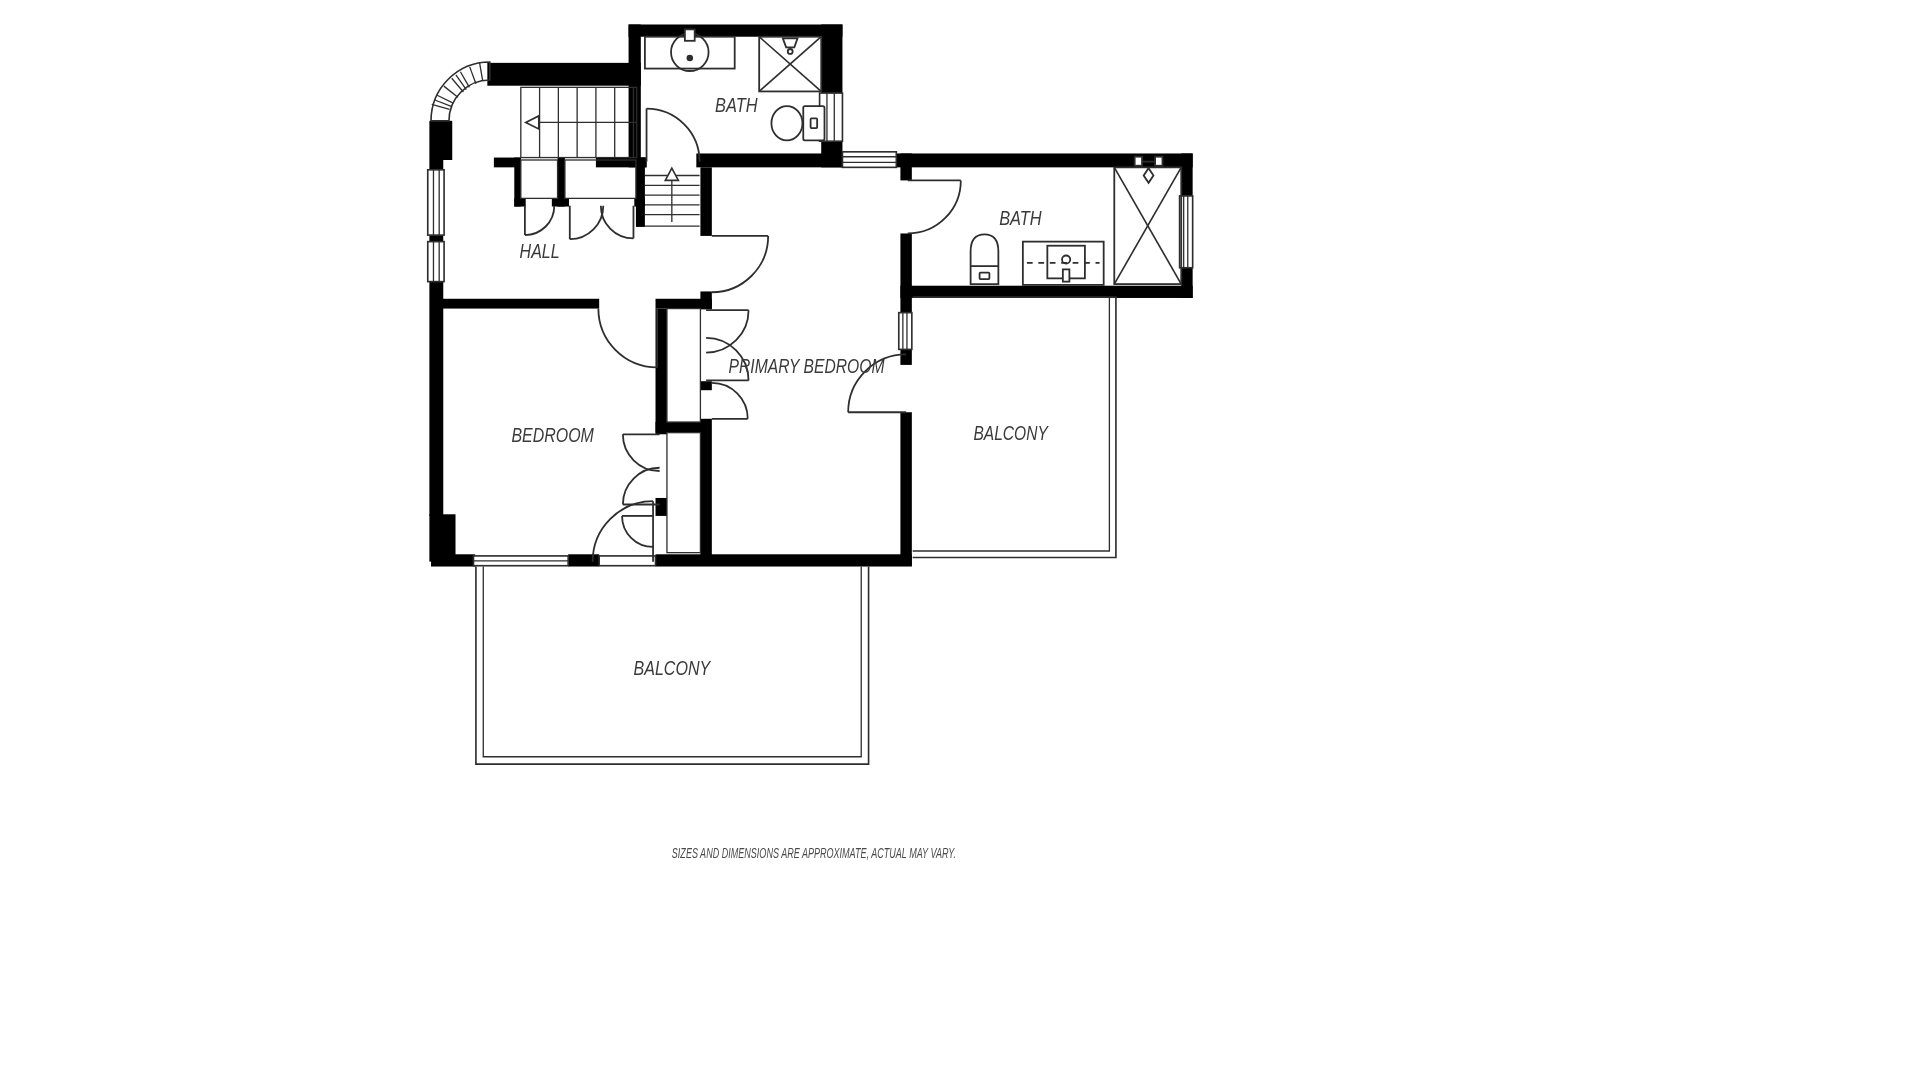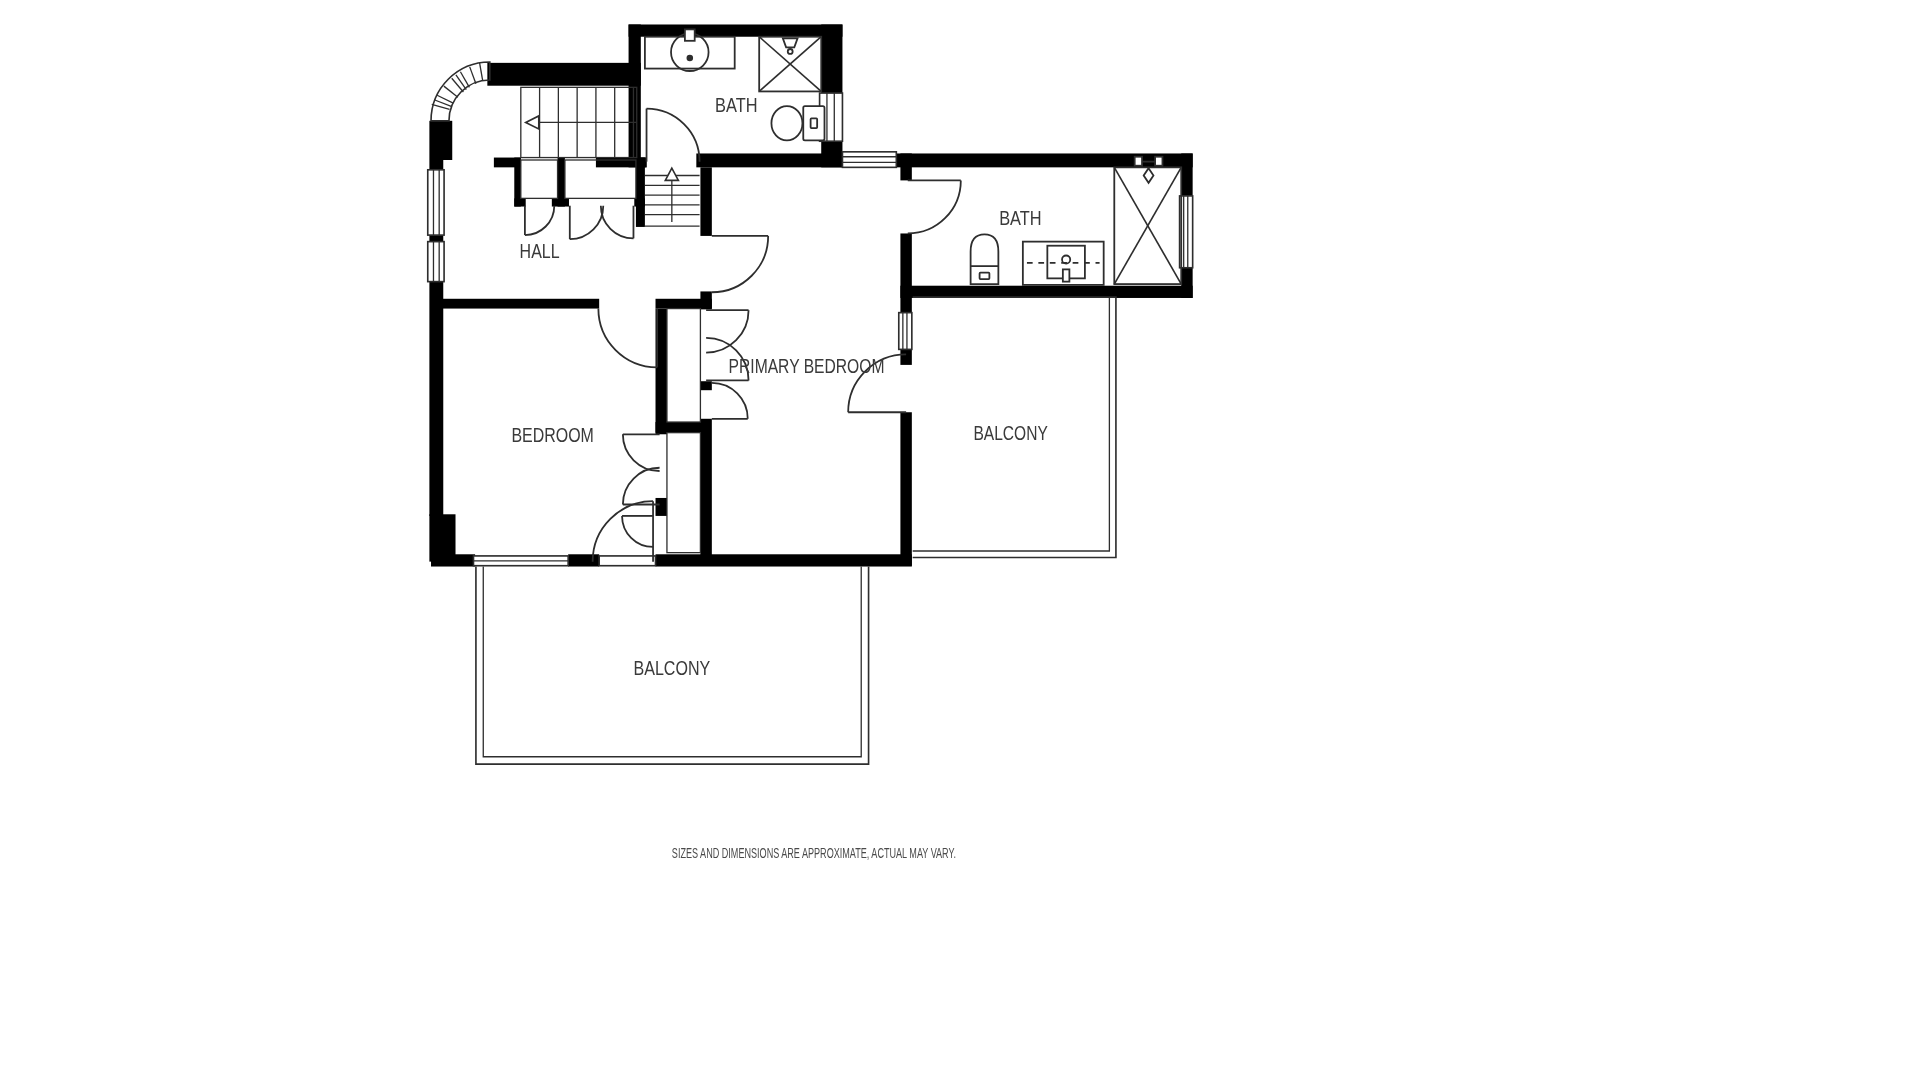--- a/index.html
+++ b/index.html
@@ -2,20 +2,21 @@
 <html><head>
 <meta charset="utf-8">
 <style>
   html,body{margin:0;padding:0;background:#ffffff;}
   .stage{
     position:relative;
     width:1920px;height:1080px;
     background:#ffffff;
     overflow:hidden;
     font-family:"Liberation Sans", sans-serif;
+    font-style:italic;
   }
   svg{position:absolute;left:0;top:0;}
   .wall{fill:#000000;stroke:none;}
   .thin{stroke:#2e2e2e;stroke-width:2;fill:none;}
   .thin15{stroke:#2e2e2e;stroke-width:1.6;fill:none;}
   .door{stroke:#2e2e2e;stroke-width:2.2;fill:none;}
   .win{fill:#ffffff;stroke:#2e2e2e;stroke-width:2;}
   .fix{stroke:#2e2e2e;stroke-width:2.2;fill:#ffffff;}
   .fixline{stroke:#2e2e2e;stroke-width:2.2;fill:none;}
   .dash{stroke:#2e2e2e;stroke-width:2;fill:none;stroke-dasharray:7 7;}

